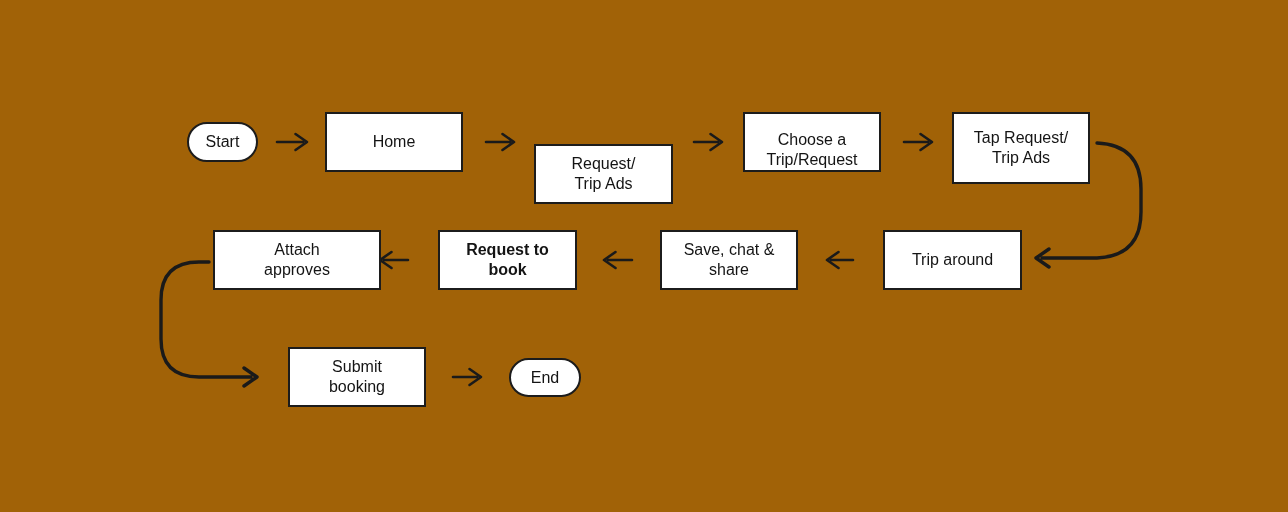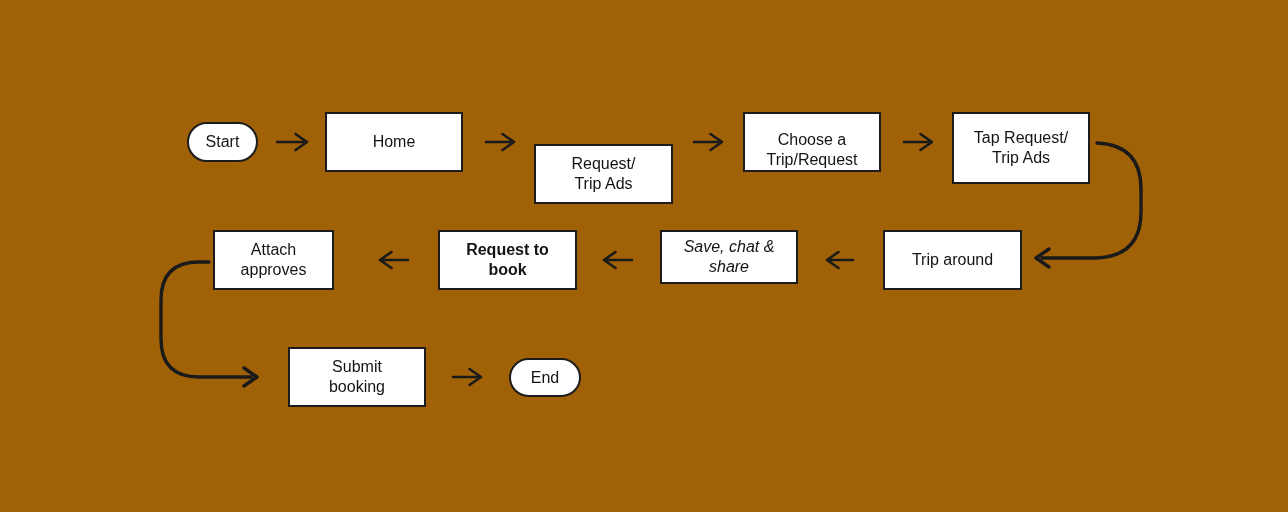--- a/index.html
+++ b/index.html
@@ -84,31 +84,31 @@
 
   <div class="node" style="left:952px; top:112px; width:138px; height:72px;">
     <span class="label">Tap Request/
 Trip Ads</span>
   </div>
 
   <div class="node" style="left:883px; top:230px; width:139px; height:60px;">
     <span class="label">Trip around</span>
   </div>
 
-  <div class="node" style="left:660px; top:230px; width:138px; height:54px;font-style:italic;">
+  <div class="node" style="left:660px; top:230px; width:138px; height:60px;">
     <span class="label">Save, chat &amp;
 share</span>
   </div>
 
   <div class="node" style="left:438px; top:230px; width:139px; height:60px;font-weight:bold;">
     <span class="label">Request to
 book</span>
   </div>
 
-  <div class="node" style="left:213px; top:230px; width:121px; height:60px;">
+  <div class="node" style="left:213px; top:230px; width:168px; height:60px;">
     <span class="label">Attach
 approves</span>
   </div>
 
   <div class="node pill" style="left:509px; top:358px; width:72px; height:39px;">
     <span class="label">End</span>
   </div>
 
   <div class="node" style="left:288px; top:347px; width:138px; height:60px;">
     <span class="label">Submit

